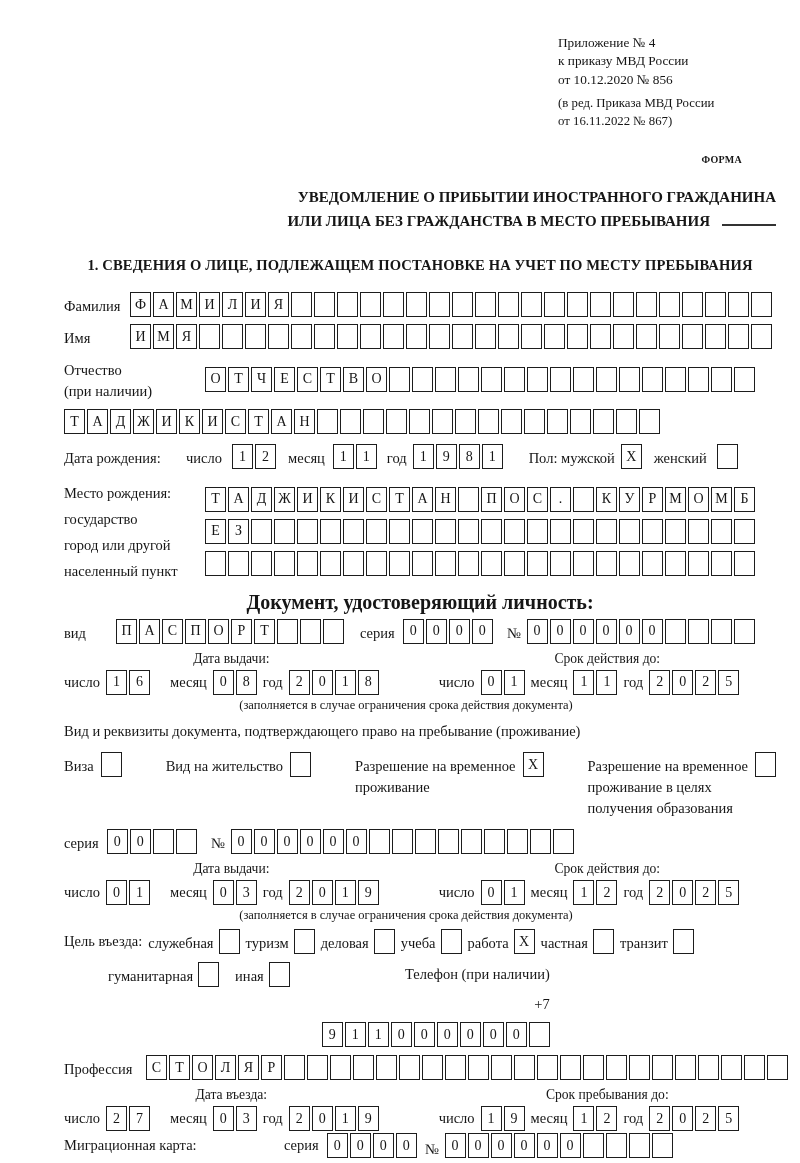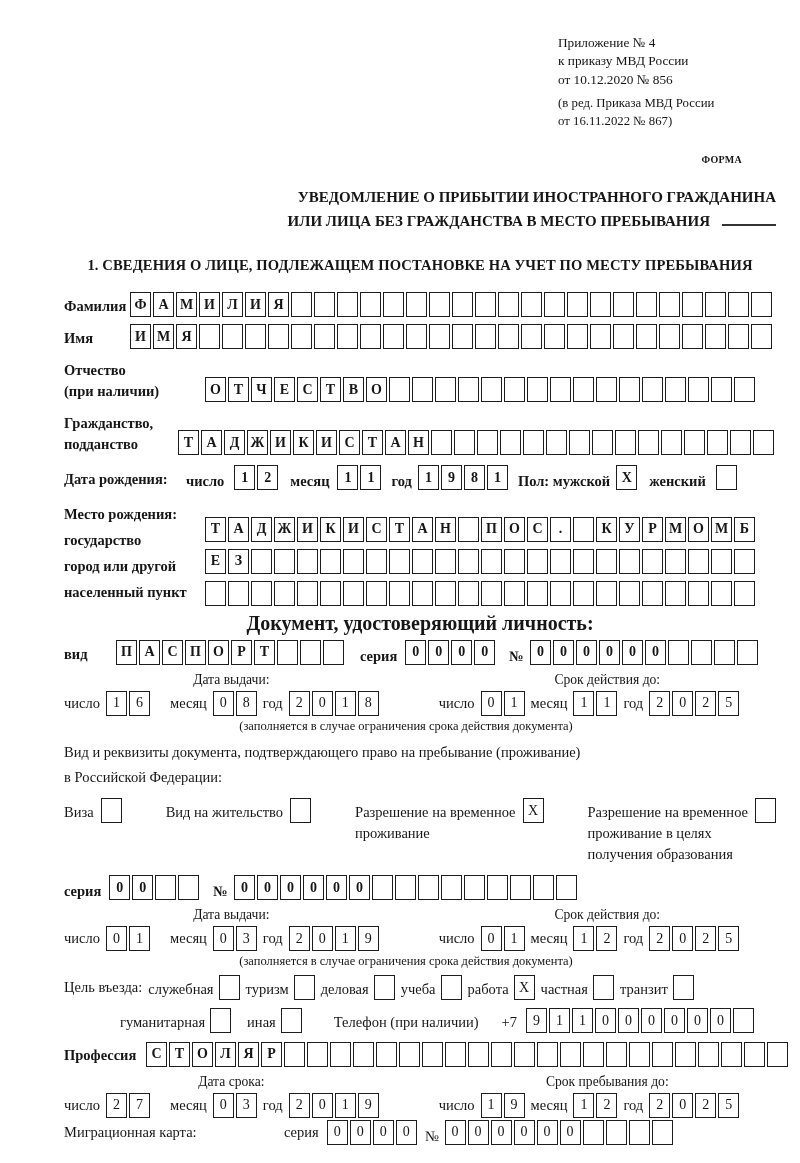--- a/index.html
+++ b/index.html
@@ -25,21 +25,21 @@
 
   
   .cells { display: inline-flex; gap: 2px; flex: 0 0 auto; }
   .cell {
     width: 21px; height: 25px; border: 1.6px solid #1d1d1d; background: #fff;
     display: inline-flex; align-items: center; justify-content: center;
     font-size: 14px; flex: 0 0 auto;
   }
   .cells-stack { display: flex; flex-direction: column; gap: 7px; }
 
-  .frow { display: flex; align-items: flex-end; margin-bottom: 7px; font-weight: bold; }
+  .frow { display: flex; align-items: center; margin-bottom: 7px; }
   .frow .lbl { flex: 0 0 auto; padding-top: 4px; line-height: 1.45; }
   .w66  { width: 66px; }
   .w110 { width: 114px; }
   .w141 { width: 141px; }
   .w108 { width: 108px; }
 
   .inline-lbl { padding-top: 4px; flex: 0 0 auto; }
 
   .center-heading { text-align: center; font-weight: bold; font-size: 20px; margin: 6px 0 5px; }
 
@@ -52,22 +52,22 @@
   .dline .gap { width: 8px; }
   .note { text-align: center; font-size: 12.5px; padding-right: 28px; margin: 3px 0 6px; }
 
   
   .opt { display: inline-flex; align-items: flex-start; gap: 7px; }
   .opt .opt-lbl { white-space: pre-line; padding-top: 4px; line-height: 1.45; }
   .permit-row { display: flex; justify-content: space-between; width: 100%; margin-top: 8px; margin-bottom: 10px; }
   .permit-row .opt-lbl { text-align: left; }
   .purpose-row { display: flex; align-items: flex-start; gap: 6px; flex-wrap: nowrap; margin-bottom: 8px; }
   .purpose-row .opt { gap: 5px; }
-  .purpose2 { margin-left: 56px; gap: 14px; }
-  .phone-grp { display: inline-flex; align-items: center; gap: 9px; margin-left: 18px; }
+  .purpose2 { margin-left: 44px; gap: 14px; }
+  .phone-grp { display: inline-flex; align-items: flex-end; gap: 9px; margin-left: 18px; flex-direction: column; }
 
   .para { line-height: 1.75; margin-top: 4px; font-size: 14.5px; }
 
   .mig-row { display: flex; align-items: flex-start; margin: 2px 0 8px; }
   .mig-row .mlbl { width: 158px; padding-top: 4px; }
   .mig-row .series-lbl { margin: 4px 8px 0 62px; }
   .mig-row .num-lbl { margin: 4px 6px 0 8px; }
 
   .ser-lbl { padding-top: 4px; margin-right: 8px; }
   .num-lbl { padding-top: 4px; margin: 0 6px 0 14px; }
@@ -188,24 +188,20 @@
         <span class="cell"></span>
         <span class="cell"></span>
         <span class="cell"></span>
         <span class="cell"></span>
         <span class="cell"></span>
         <span class="cell"></span>
       </span>
   </div>
 
   <div class="frow">
-    <span class="lbl w110">
-      <span>Гражданство,</span><br>
-      <span>подданство</span>
-    </span>
     <span class="cells">
         <span class="cell">Т</span>
         <span class="cell">А</span>
         <span class="cell">Д</span>
         <span class="cell">Ж</span>
         <span class="cell">И</span>
         <span class="cell">К</span>
         <span class="cell">И</span>
         <span class="cell">С</span>
         <span class="cell">Т</span>
@@ -241,21 +237,21 @@
         <span class="cell">1</span>
         <span class="cell">1</span>
       </span>
     <span class="inline-lbl" style="margin:4px 6px 0 10px;padding-top:0">год</span>
     <span class="cells">
         <span class="cell">1</span>
         <span class="cell">9</span>
         <span class="cell">8</span>
         <span class="cell">1</span>
       </span>
-    <span class="inline-lbl" style="margin-left:10px">Пол: мужской</span>
+    <span class="inline-lbl" style="margin-left:26px">Пол: мужской</span>
     <span class="cell" style="margin-left:6px">X</span>
     <span class="inline-lbl" style="margin-left:12px">женский</span>
     <span class="cell" style="margin-left:10px"></span>
   </div>
 
   <div class="frow" style="margin-top:8px;margin-bottom:2px">
     <span class="lbl w141" style="line-height:1.78">
       <span>Место рождения:</span><br>
       <span>государство</span><br>
       <span>город или другой</span><br>
@@ -424,21 +420,20 @@
             <span class="cell">2</span>
             <span class="cell">5</span>
           </span>
       </div>
     </div>
   </div>
   <div class="note">(заполняется в случае ограничения срока действия документа)</div>
 
   <div class="para">
     <div>Вид и реквизиты документа, подтверждающего право на пребывание (проживание)</div>
-    <div>в Российской Федерации:</div>
   </div>
   <div class="permit-row">
       <span class="opt">
         <span class="opt-lbl">Виза</span>
         <span class="cell"></span>
       </span>
       <span class="opt">
         <span class="opt-lbl">Вид на жительство</span>
         <span class="cell"></span>
       </span>
@@ -623,21 +618,21 @@
         <span class="cell"></span>
         <span class="cell"></span>
         <span class="cell"></span>
         <span class="cell"></span>
         <span class="cell"></span>
       </span>
   </div>
 
   <div class="dpair">
     <div class="dcol-l">
-      <div class="dtitle">Дата срока:</div>
+      <div class="dtitle">Дата въезда:</div>
       <div class="dline">
         <span>число</span>
         <span class="cells">
             <span class="cell">2</span>
             <span class="cell">7</span>
           </span>
         <span class="gap"></span>
         <span>месяц</span>
         <span class="cells">
             <span class="cell">0</span>

